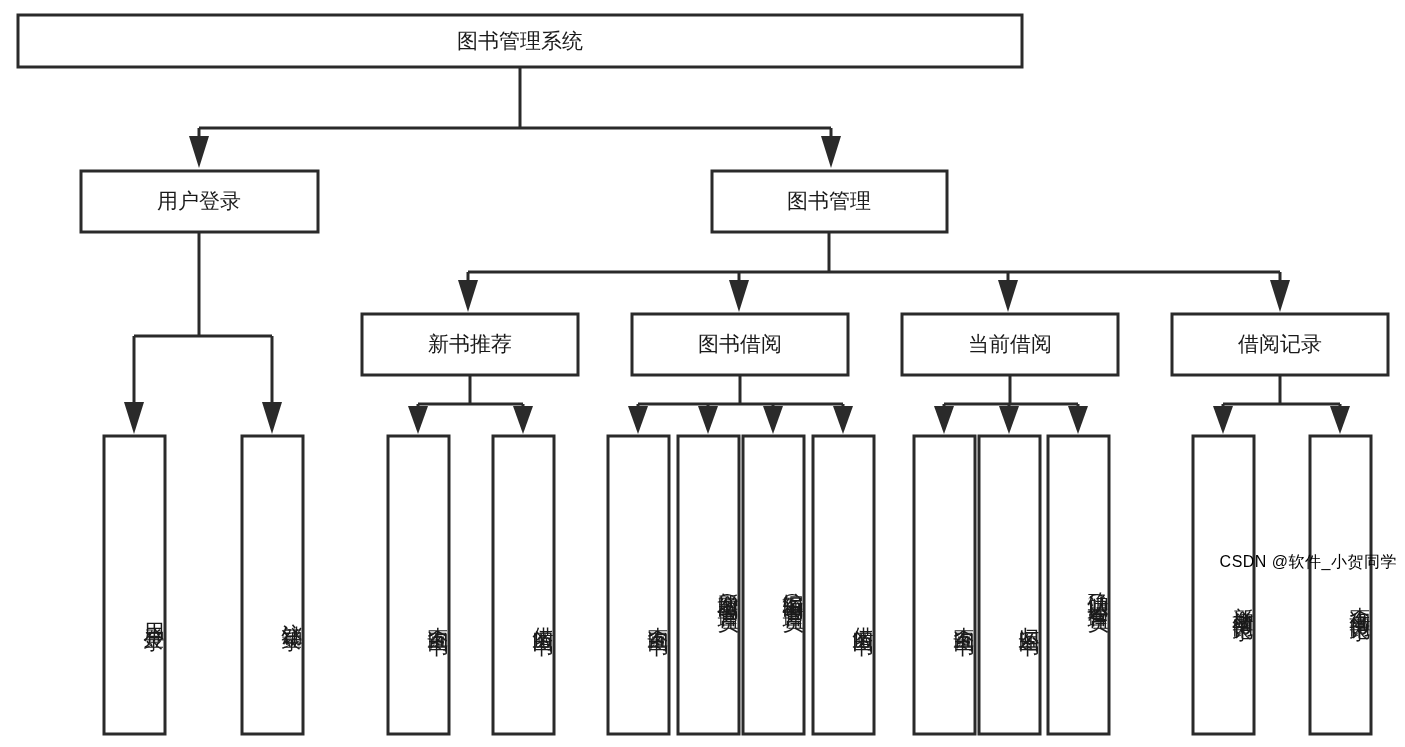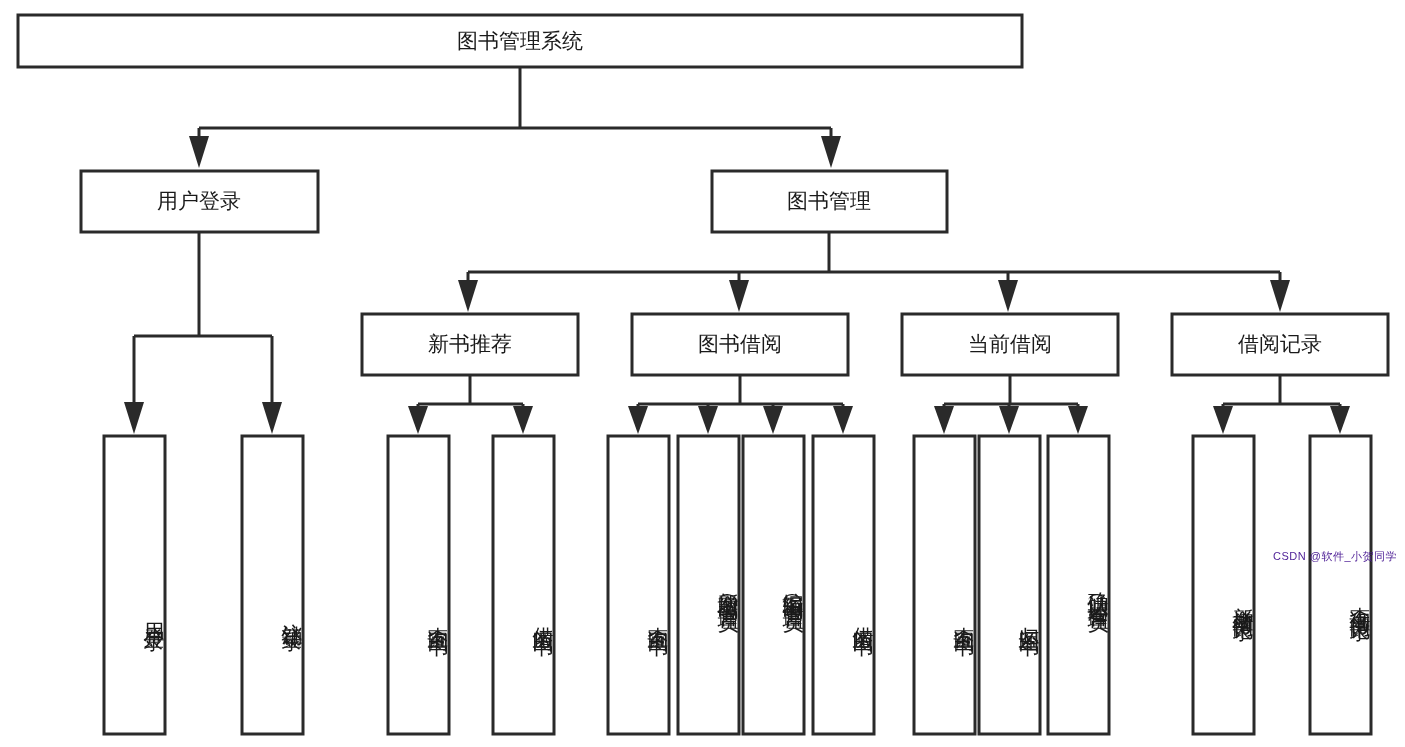--- a/index.html
+++ b/index.html
@@ -61,24 +61,24 @@
     line-height: 1;
     display: flex;
     align-items: flex-start;
     justify-content: center;
     pointer-events: none;
     text-align: center;
   }
   .watermark {
     position: absolute;
     right: 8px;
-    bottom: 17px;
-    font-family: "Liberation Sans", "DejaVu Sans", sans-serif;
-    font-size: 11px;
-    color: #4c1d95;
+    bottom: 8px;
+    font-family: "Liberation Sans", "DejaVu Sans", sans-serif;
+    font-size: 16px;
+    color: #000000;
     letter-spacing: 0.5px;
     white-space: nowrap;
   }
 </style>
 </head>
 <body>
 
 <div id="diagram-root">
 
   <svg class="flow" viewBox="0 0 1405 747" xmlns="http://www.w3.org/2000/svg">

